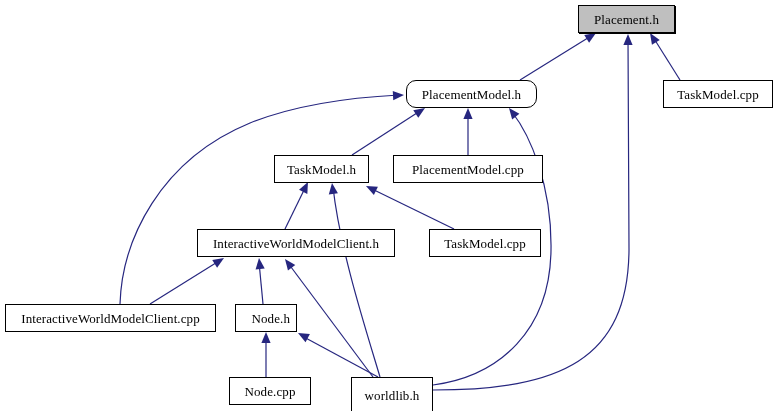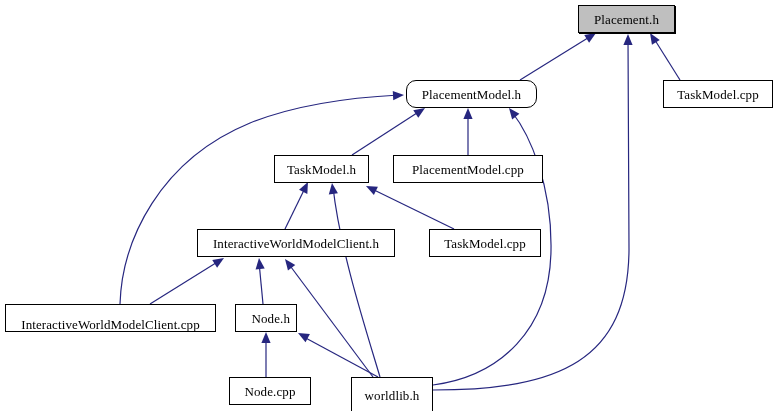--- a/index.html
+++ b/index.html
@@ -131,21 +131,21 @@
       </div>
       <div class="graph-node" style="left: 393px; top: 155px; width: 150px; height: 28px;">
         <span class="node-label">PlacementModel.cpp</span>
       </div>
       <div class="graph-node" style="left: 157px; top: 229px; width: 198px; height: 28px; margin-left: 40px;">
         <span class="node-label">InteractiveWorldModelClient.h</span>
       </div>
       <div class="graph-node" style="left: 429px; top: 229px; width: 112px; height: 28px;">
         <span class="node-label">TaskModel.cpp</span>
       </div>
-      <div class="graph-node" style="left: 5px; top: 304px; width: 211px; height: 28px; align-items: flex-end;">
+      <div class="graph-node" style="left: 5px; top: 304px; width: 211px; height: 28px;">
         <span class="node-label">InteractiveWorldModelClient.cpp</span>
       </div>
       <div class="graph-node" style="left: 235px; top: 304px; width: 62px; height: 28px; justify-content: flex-end;">
         <span class="node-label">Node.h</span>
       </div>
       <div class="graph-node" style="left: 229px; top: 377px; width: 82px; height: 28px; text-align: center;">
         <span class="node-label">Node.cpp</span>
       </div>
       <div class="graph-node" style="left: 351px; top: 377px; width: 82px; height: 36px;">
         <span class="node-label">worldlib.h</span>

